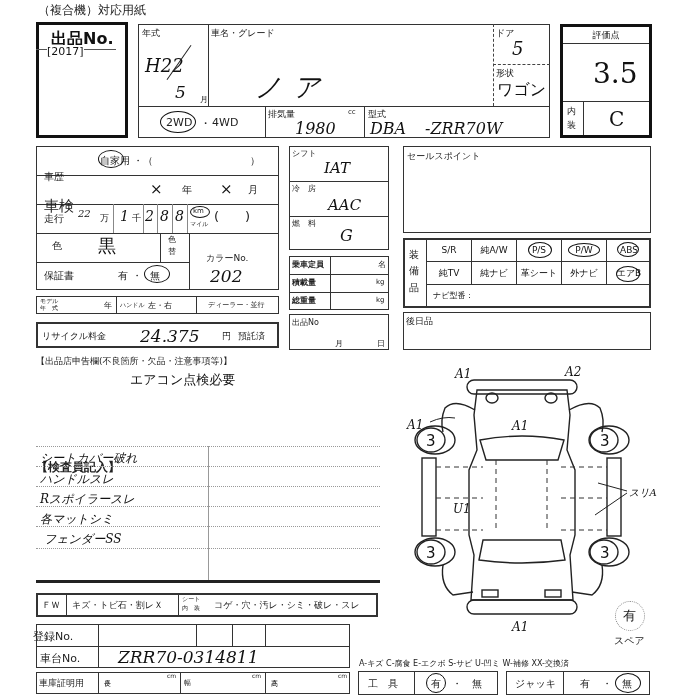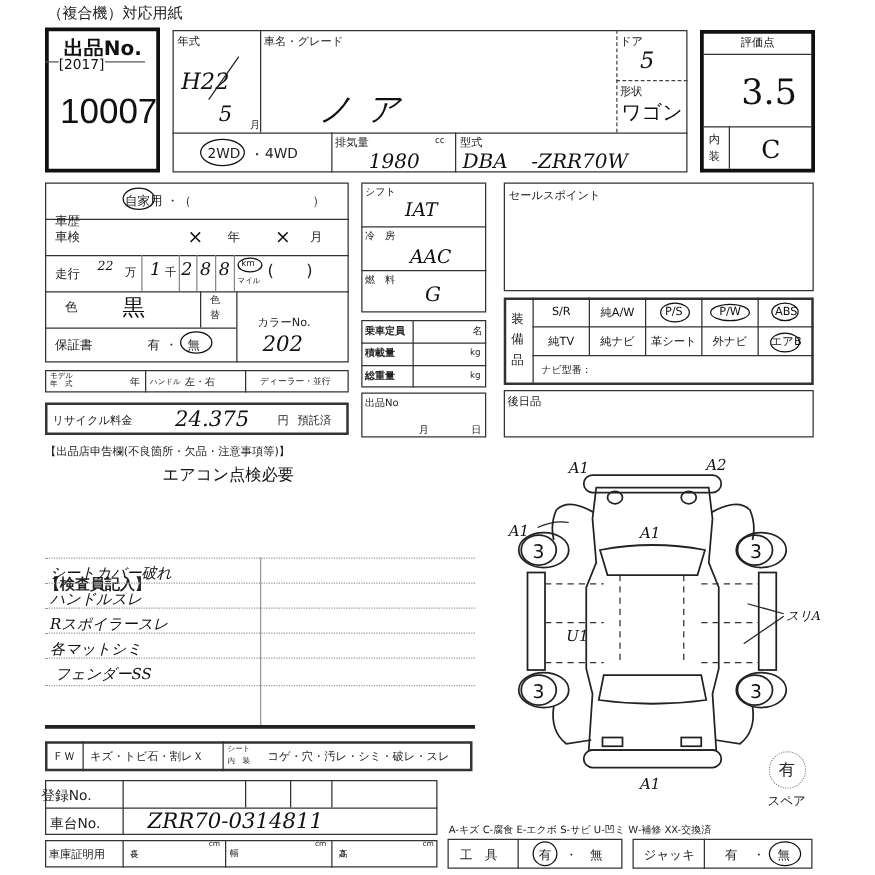--- a/index.html
+++ b/index.html
@@ -20,21 +20,20 @@
 </style>
 </head>
 <body>
 
 <div class="lbl" style="left:38px;top:2px;font-size:12px;">（複合機）対応用紙</div>
 
 <div class="box thick" style="left:36px;top:22px;width:92px;height:116px;">
   <div class="abs" style="left:12px;top:4px;font-size:16px;font-weight:bold;">出品No.</div>
   <div class="abs" style="left:-3px;top:24px;width:80px;border-top:1px solid #555;"></div>
   <div class="abs" style="left:8px;top:20px;font-size:11px;background:#fff;">[2017]</div>
-  <div class="abs" style="left:9px;top:48px;font-size:28px;font-family:'Liberation Sans',sans-serif;">10007</div>
 </div>
 
 <div class="box" style="left:138px;top:24px;width:412px;height:114px;"></div>
 <div class="vline" style="left:208px;top:24px;height:82px;"></div>
 <div class="hline" style="left:138px;top:106px;width:412px;"></div>
 <div class="lbl" style="left:142px;top:27px;">年式</div>
 <div class="hand" style="left:145px;top:55px;font-size:18px;">H22</div>
 <div class="abs" style="left:158px;top:62px;width:42px;border-top:1px solid #222;transform:rotate(-55deg);"></div>
 <div class="hand" style="left:175px;top:82px;font-size:17px;">5</div>
 <div class="lbl" style="left:200px;top:94px;font-size:8px;">月</div>
@@ -76,21 +75,21 @@
 <div class="hline" style="left:36px;top:204px;width:243px;"></div>
 <div class="hline" style="left:36px;top:233px;width:243px;"></div>
 <div class="hline" style="left:36px;top:262px;width:153px;"></div>
 
 <div class="lbl" style="left:44px;top:154px;font-size:10px;margin-top:16px;">車歴</div>
 <div class="circle" style="left:98px;top:150px;width:26px;height:18px;"></div>
 <div class="lbl" style="left:100px;top:154px;font-size:10px;">自家用</div>
 <div class="lbl" style="left:133px;top:154px;font-size:10px;">・（</div>
 <div class="lbl" style="left:250px;top:154px;font-size:10px;">）</div>
 
-<div class="lbl" style="left:44px;top:183px;font-size:10px;">車検</div>
+<div class="lbl" style="left:44px;top:197px;font-size:15px;">車検</div>
 <div class="hand" style="left:150px;top:180px;font-size:15px;font-style:normal;">×</div>
 <div class="lbl" style="left:182px;top:183px;font-size:10px;">年</div>
 <div class="hand" style="left:220px;top:180px;font-size:15px;font-style:normal;">×</div>
 <div class="lbl" style="left:248px;top:183px;font-size:10px;">月</div>
 
 <div class="lbl" style="left:44px;top:212px;font-size:10px;">走行</div>
 <div class="hand" style="left:78px;top:208px;font-size:10px;">22</div>
 <div class="lbl" style="left:100px;top:212px;font-size:9px;">万</div>
 <div class="vline" style="left:113px;top:204px;height:29px;border-left:1px solid #888;"></div>
 <div class="hand" style="left:120px;top:208px;font-size:14px;">1</div>

